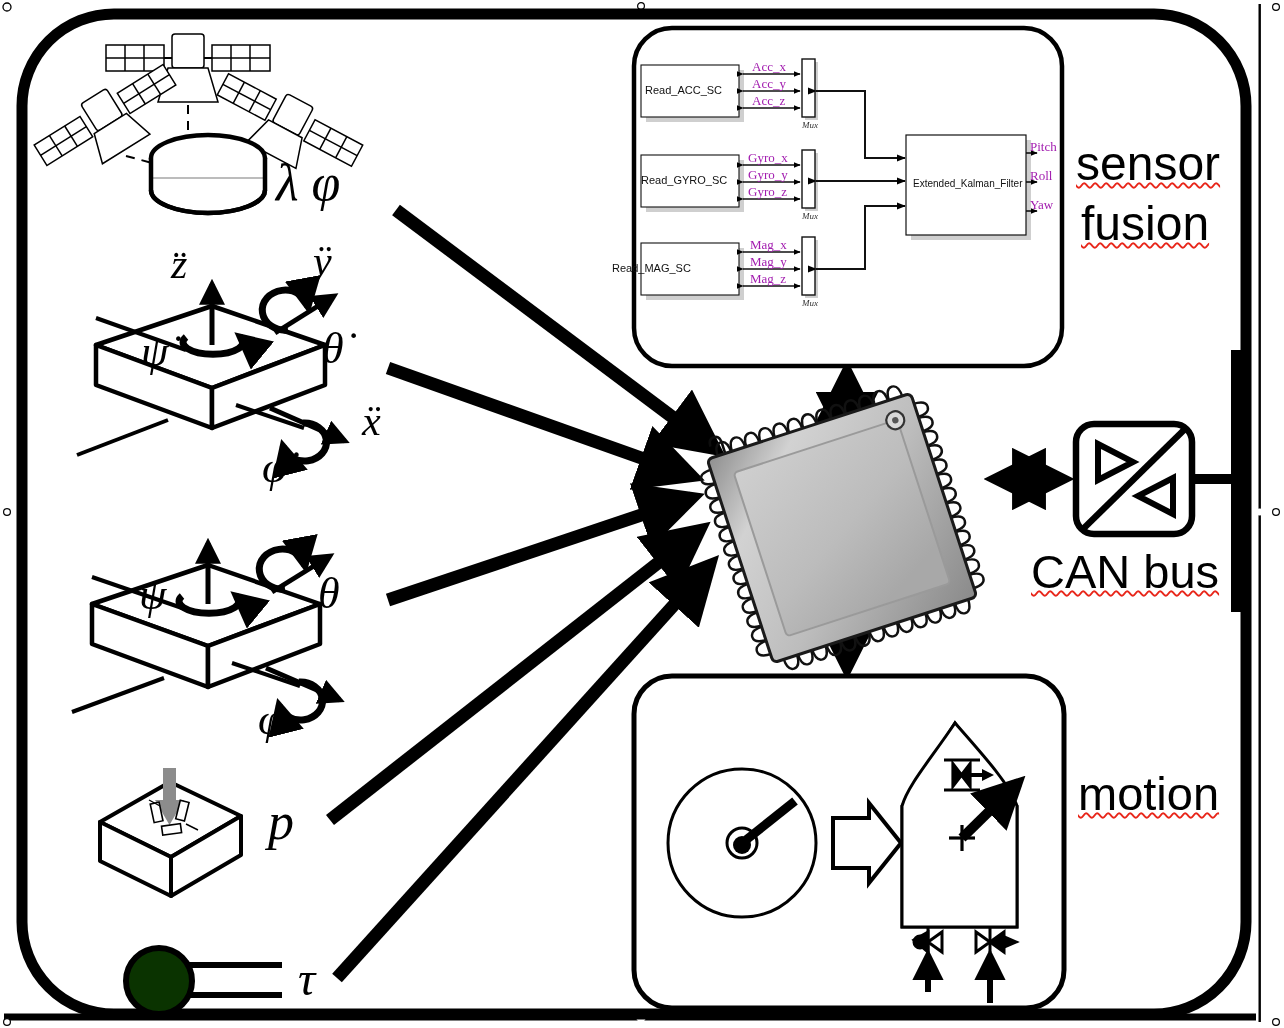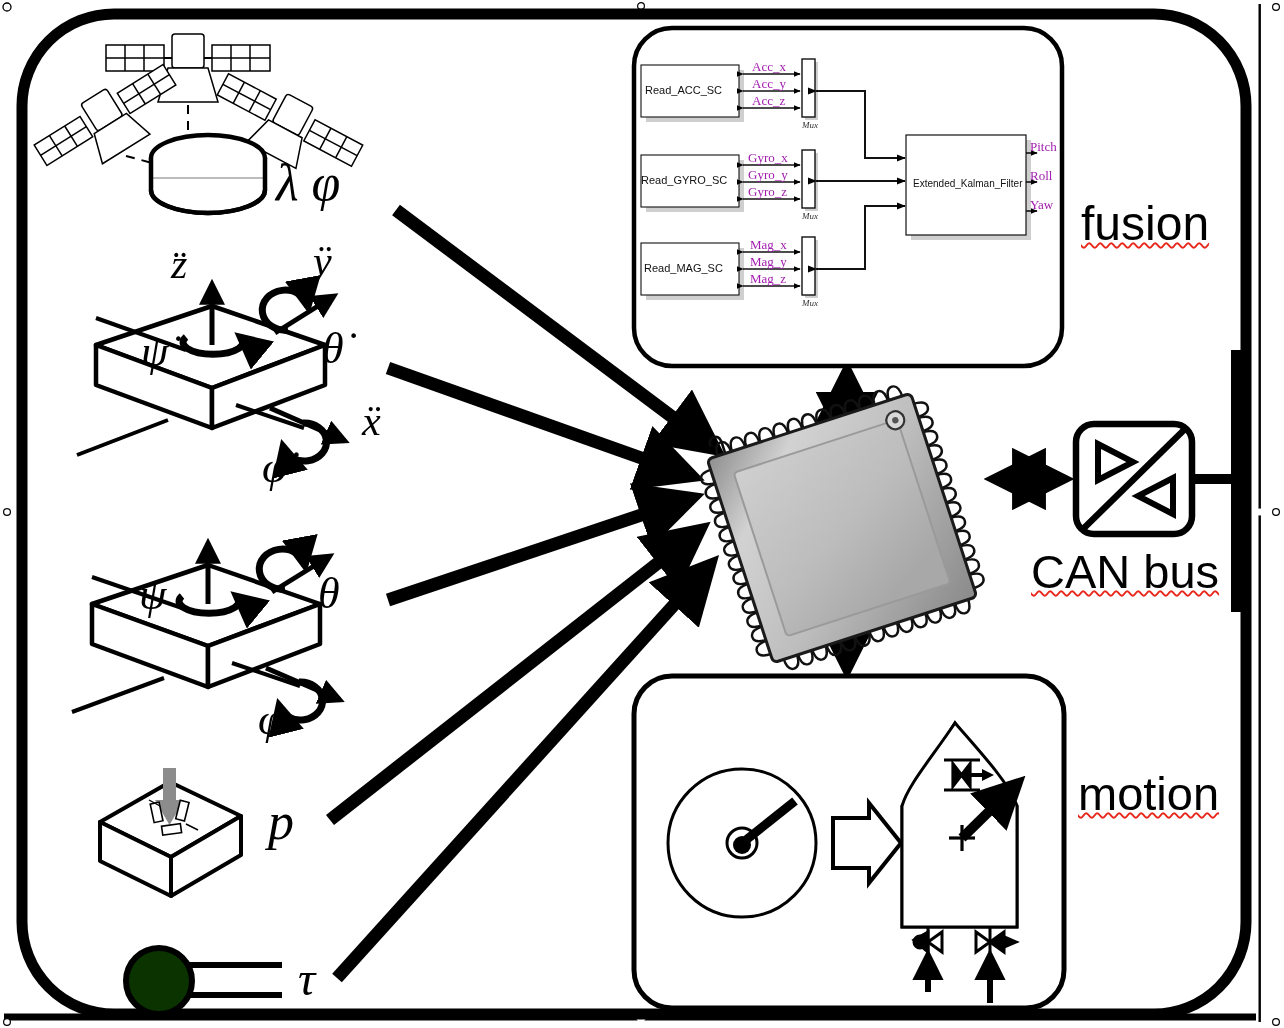--- a/index.html
+++ b/index.html
@@ -396,41 +396,42 @@
 
       <g stroke="#000" stroke-width="6" fill="none">
         <line x1="928" y1="992" x2="928" y2="955" marker-end="url(#fatArrow)"></line>
         <line x1="990" y1="1003" x2="990" y2="955" marker-end="url(#fatArrow)"></line>
       </g>
     </g>
   </svg>
 
   <div class="smtxt" style="left:645px;top:84px;">Read_ACC_SC</div>
   <div class="smtxt" style="left:641px;top:174px;">Read_GYRO_SC</div>
-  <div class="smtxt" style="left:644px;top:262px;">Read_MAG_SC</div>
+  <div class="smtxt" style="left:612px;top:262px;">Read_MAG_SC</div>
   <div class="smtxt" style="left:913px;top:178px;font-size:10px;">Extended_Kalman_Filter</div>
 
   <div class="serifsm" style="left:752px;top:59px;">Acc_x</div>
   <div class="serifsm" style="left:752px;top:76px;">Acc_y</div>
   <div class="serifsm" style="left:752px;top:93px;">Acc_z</div>
   <div class="serifsm" style="left:748px;top:150px;">Gyro_x</div>
   <div class="serifsm" style="left:748px;top:167px;">Gyro_y</div>
   <div class="serifsm" style="left:748px;top:184px;">Gyro_z</div>
   <div class="serifsm" style="left:750px;top:237px;">Mag_x</div>
   <div class="serifsm" style="left:750px;top:254px;">Mag_y</div>
   <div class="serifsm" style="left:750px;top:271px;">Mag_z</div>
 
   <div class="muxlbl" style="left:802px;top:120px;">Mux</div>
   <div class="muxlbl" style="left:802px;top:211px;">Mux</div>
   <div class="muxlbl" style="left:802px;top:298px;">Mux</div>
 
   <div class="serifsm" style="left:1030px;top:139px;">Pitch</div>
   <div class="serifsm" style="left:1030px;top:168px;">Roll</div>
   <div class="serifsm" style="left:1030px;top:197px;">Yaw</div>
 
+  <div class="sans spell" style="left:1076px;top:140px;font-size:48px;">sensor</div>
   <div class="sans spell" style="left:1081px;top:200px;font-size:48px;">fusion</div>
 
   <div class="sans spell" style="left:1031px;top:548px;font-size:47px;">CAN bus</div>
 
   <div class="sans spell" style="left:1078px;top:770px;font-size:47px;">motion</div>
 
   <div class="lbl" style="left:276px;top:157px;font-size:52px;">λ φ</div>
   <div class="lbl" style="left:268px;top:796px;font-size:52px;">p</div>
   <div class="lbl" style="left:298px;top:955px;font-size:48px;">τ</div>
 

